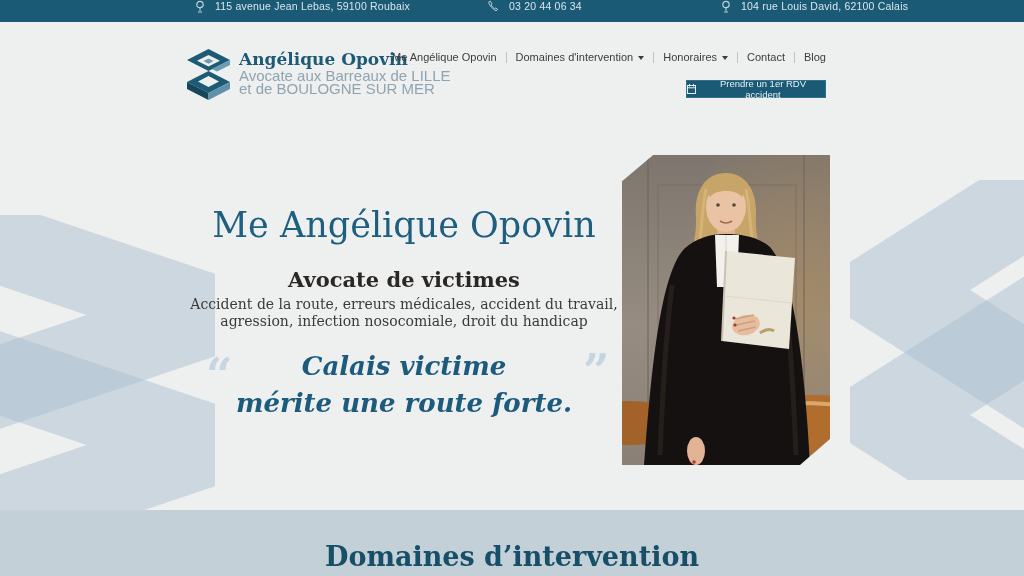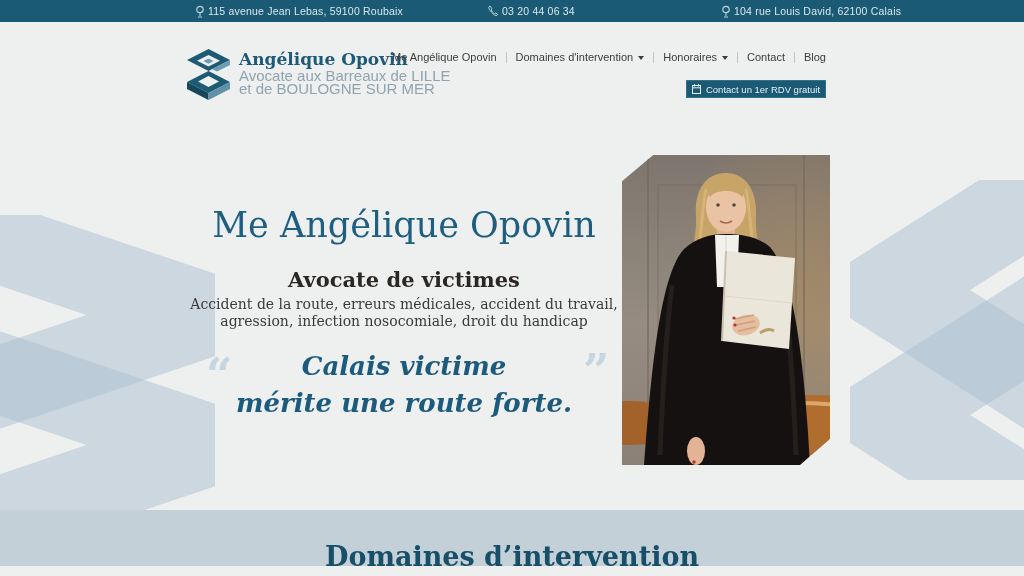--- a/index.html
+++ b/index.html
@@ -2,21 +2,21 @@
 <html><head>
 <meta charset="utf-8">
 <style>
   * { margin:0; padding:0; box-sizing:border-box; }
   html,body { width:1024px; height:576px; overflow:hidden; }
   body { font-family:"Liberation Sans", sans-serif; }
   .page { position:relative; width:1024px; height:576px; background:#eeefef; overflow:hidden; }
 
   
   .topbar { position:absolute; top:0; left:0; width:100%; height:22px; background:#1a5a75; z-index:5; }
-  .tb-item { position:absolute; top:0; height:22px; display:flex; align-items:center; gap:3px;
+  .tb-item { position:absolute; top:0; height:22px; display:flex; align-items:flex-start; gap:10px;
              color:#d9e6ec; font-size:10.5px; letter-spacing:.2px; }
   .tb-item svg { display:block; opacity:.85; }
   .tb-roubaix { left:195px; }
   .tb-phone   { left:487px; }
   .tb-calais  { left:721px; }
 
   
   .header { position:absolute; top:22px; left:0; width:100%; height:93px; z-index:4;padding-left:48px; }
   .logo { position:absolute; left:187px; top:27px; display:flex; gap:9px; cursor:pointer; }
   .logo-text .logo-title { font-family:"DejaVu Serif","Liberation Serif",serif; font-weight:bold;
@@ -49,21 +49,21 @@
   .quote-mark { position:absolute; z-index:1; font-family:"DejaVu Serif","Liberation Serif",serif;
                 font-size:46px; font-weight:bold; color:#c6d6e1; line-height:1; }
   .qm-open  { left:206px; top:237px; }
   .qm-close { left:583px; top:233px; }
 
   .photo { position:absolute; left:622px; top:40px; width:208px; height:310px; z-index:2;
            clip-path:polygon(15% 0, 100% 0, 100% 91.5%, 85.5% 100%, 0 100%, 0 8.5%); }
   .photo svg { display:block; }
 
   
-  .domains { position:absolute; top:510px; left:0; width:100%; height:56px; background:#c3d0d8;
+  .domains { position:absolute; top:510px; left:0; width:100%; height:66px; background:#c3d0d8;
              z-index:3; text-align:center; }
   .domains h2 { padding-top:31px; font-family:"DejaVu Serif","Liberation Serif",serif;
                 font-size:27px; font-weight:600; color:#174f68; }
 </style>
 </head>
 <body>
 
 <div class="page">
 
   <div class="topbar">
@@ -132,21 +132,21 @@
       <span class="nav-item">
         <span>Blog</span>
       </span>
     </nav>
 
     <button class="cta">
       <svg width="9" height="10" viewBox="0 0 9 10">
         <rect x="0.5" y="1.5" width="8" height="8" fill="none" stroke="#e6eff4" stroke-width="1"></rect>
         <path d="M2.5 0 V2.5 M6.5 0 V2.5 M0.5 3.8 H8.5" stroke="#e6eff4" stroke-width="1"></path>
       </svg>
-      <span>Contact un 1er RDV gratuit</span>
+      <span>Prendre un 1er RDV accident</span>
     </button>
   </div>
 
   <div class="hero">
 
     <svg class="deco deco-left" width="215" height="345" viewBox="0 0 215 345">
       <polyline points="-55,10 212,100 -55,190" fill="none" stroke="#a9c0cf" stroke-width="80" opacity="0.5"></polyline>
       <polyline points="-55,140 212,230 -55,320" fill="none" stroke="#a9c0cf" stroke-width="80" opacity="0.5"></polyline>
     </svg>
 

